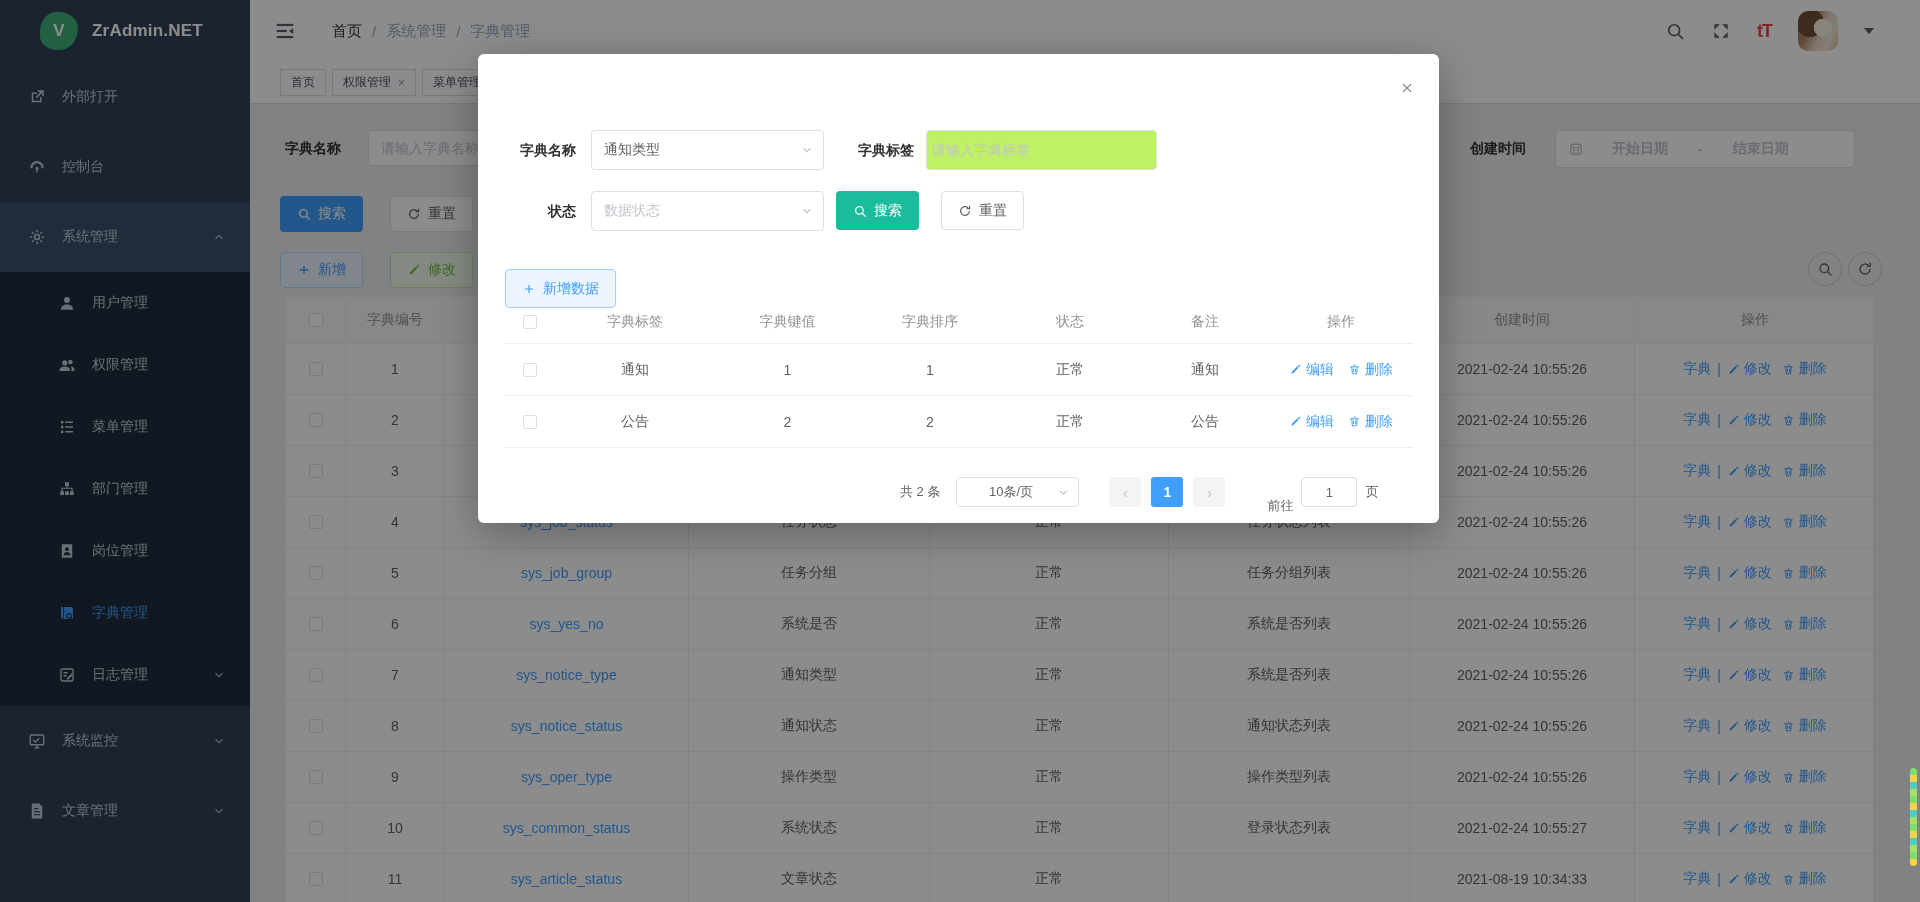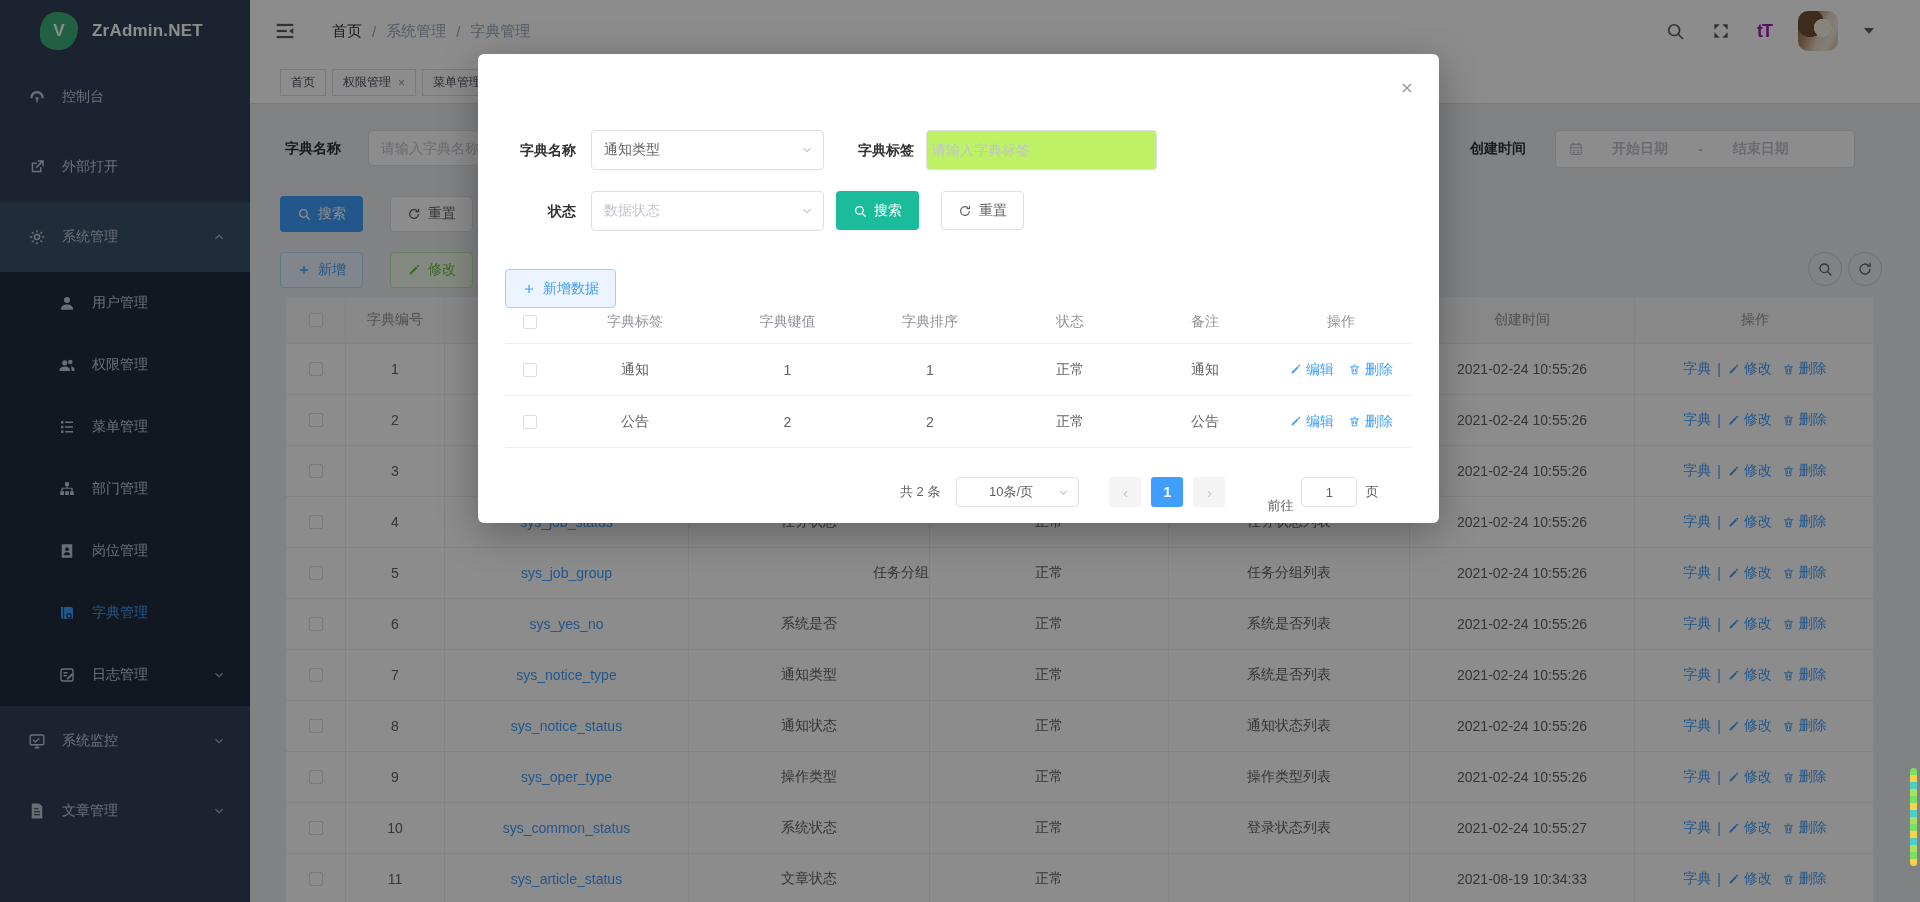--- a/index.html
+++ b/index.html
@@ -27,21 +27,21 @@
   .main { position:absolute; left:250px; top:0; width:1670px; height:902px; }
   .topbar { height:62px; background:#fff; display:flex; align-items:center; position:relative; }
   .hamburger { margin-left:24px; width:22px; height:22px; color:#5a5e66; cursor:pointer; }
   .hamburger svg { width:22px; height:22px; display:block; }
   .breadcrumb { margin-left:36px; font-size:15px; display:flex; align-items:center; gap:10px; }
   .bc-current { color:#303133; }
   .bc-rest, .bc-sep { color:#97a8be; }
   .top-actions { margin-left:auto; margin-right:46px; display:flex; align-items:center; gap:26px; }
   .top-ic { width:20px; height:20px; color:#5a5e66; cursor:pointer; }
   .top-ic svg { width:20px; height:20px; display:block; }
-  .font-ic { font-size:18px; font-weight:700; color:#a21caf; cursor:pointer; letter-spacing:-1px; }
+  .font-ic { font-size:18px; font-weight:700; color:#ef4444; cursor:pointer; letter-spacing:-1px; }
   .avatar { width:40px; height:40px; border-radius:10px; cursor:pointer;
     background:
       radial-gradient(circle at 62% 42%, #f6efe4 0 26%, transparent 27%),
       radial-gradient(circle at 30% 30%, #6f4f35 0 35%, transparent 36%),
       linear-gradient(115deg,#8a6a4f 0%,#b08968 32%,#e8d9c8 58%,#efe6d8 78%,#d9b98a 100%); }
   .caret-down { width:0; height:0; border-left:5px solid transparent; border-right:5px solid transparent; border-top:6px solid #5a5e66; cursor:pointer; }
 
   .tags-bar { height:42px; background:#fff; border-bottom:1px solid #d8dce5; display:flex; align-items:center; padding-left:30px; gap:6px; }
   .tab { height:27px; border:1px solid #d8dce5; background:#fff; color:#495060; font-size:12px; padding:0 10px; display:inline-flex; align-items:center; gap:7px; cursor:pointer; white-space:nowrap; }
   .tab .x { font-size:12px; color:#8f97a3; cursor:pointer; }
@@ -124,35 +124,35 @@
     <div class="logo-bar">
       <div class="logo-blob">
           <span>V</span>
         </div>
       <div class="logo-title">ZrAdmin.NET</div>
     </div>
     <nav id="sidebar-menu">
         <div class="side-item lvl1">
           <span class="ic">
             <svg viewBox="0 0 24 24" fill="currentColor">
+              <path d="M5 6h7v2H7v9h9v-5h2v7H5z"></path>
+              <path d="M13 3h8v8h-2V6.4l-7.3 7.3-1.4-1.4L16.6 5H13z"></path>
+            </svg>
+          </span>
+          <span class="lbl">外部打开</span>
+        </div>
+        <div class="side-item lvl1">
+          <span class="ic">
+            <svg viewBox="0 0 24 24" fill="currentColor">
               <path d="M12 4a9 9 0 0 0-9 9.5h3A6.2 6.2 0 0 1 12 7a6.2 6.2 0 0 1 6 6.5h3A9 9 0 0 0 12 4z"></path>
               <circle cx="12" cy="13.8" r="2"></circle>
               <rect x="11.1" y="13" width="1.8" height="6.2"></rect>
             </svg>
           </span>
           <span class="lbl">控制台</span>
-        </div>
-        <div class="side-item lvl1">
-          <span class="ic">
-            <svg viewBox="0 0 24 24" fill="currentColor">
-              <path d="M5 6h7v2H7v9h9v-5h2v7H5z"></path>
-              <path d="M13 3h8v8h-2V6.4l-7.3 7.3-1.4-1.4L16.6 5H13z"></path>
-            </svg>
-          </span>
-          <span class="lbl">外部打开</span>
         </div>
         <div class="side-item lvl1 parent-open">
           <span class="ic">
             <svg viewBox="0 0 24 24" fill="none" stroke="currentColor" stroke-width="2">
               <circle cx="12" cy="12" r="3.4"></circle>
               <path d="M12 2.5v3M12 18.5v3M2.5 12h3M18.5 12h3M5.3 5.3l2.1 2.1M16.6 16.6l2.1 2.1M18.7 5.3l-2.1 2.1M7.4 16.6l-2.1 2.1"></path>
             </svg>
           </span>
           <span class="lbl">系统管理</span>
           <span class="arrow">
@@ -585,21 +585,21 @@
             <div class="m-tr">
               <div class="m-td " style="width: 60px; flex: 0 0 60px;">
                 <span class="cbx"></span>
               </div>
               <div class="m-td " style="width: 99px; flex: 0 0 99px;">
                 <span>5</span>
               </div>
               <div class="m-td " style="width: 244px; flex: 0 0 244px;">
                 <a class="lnk">sys_job_group</a>
               </div>
-              <div class="m-td " style="width: 241px; flex: 0 0 241px; justify-content: flex-end;">
+              <div class="m-td " style="width: 241px; flex: 0 0 241px;">
                 <span>任务分组</span>
               </div>
               <div class="m-td " style="width: 239px; flex: 0 0 239px;">
                 <span>正常</span>
               </div>
               <div class="m-td " style="width: 241px; flex: 0 0 241px;">
                 <span>任务分组列表</span>
               </div>
               <div class="m-td " style="width: 225px; flex: 0 0 225px;">
                 <span>2021-02-24 10:55:26</span>

